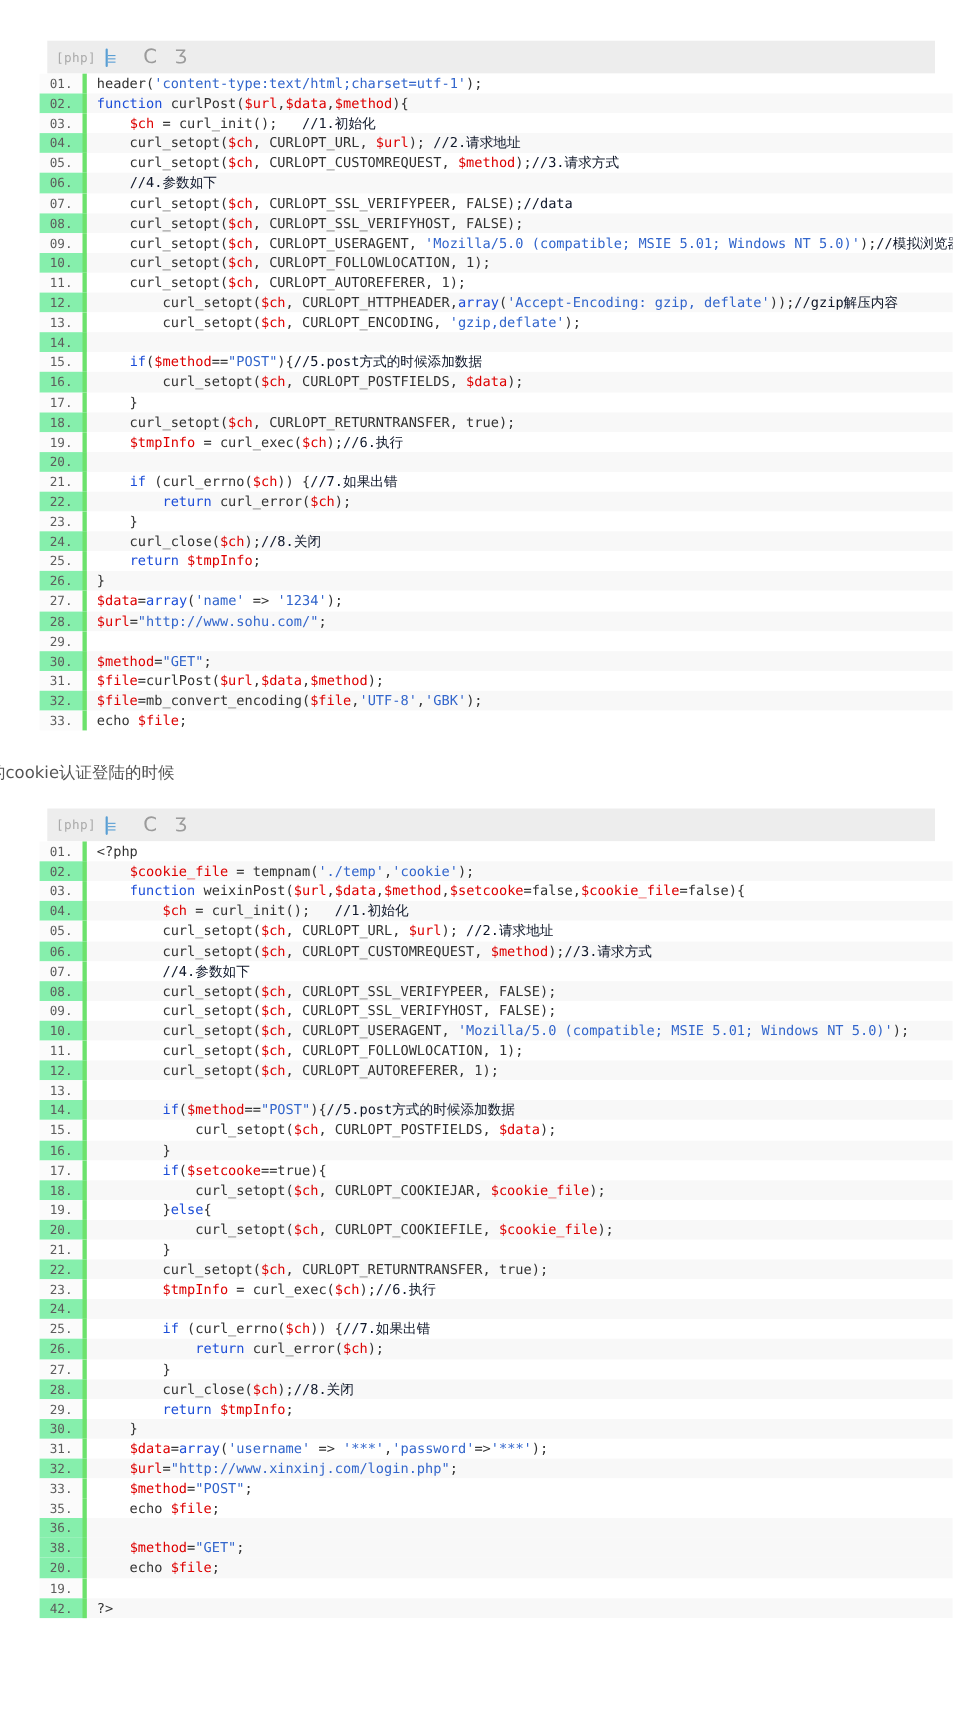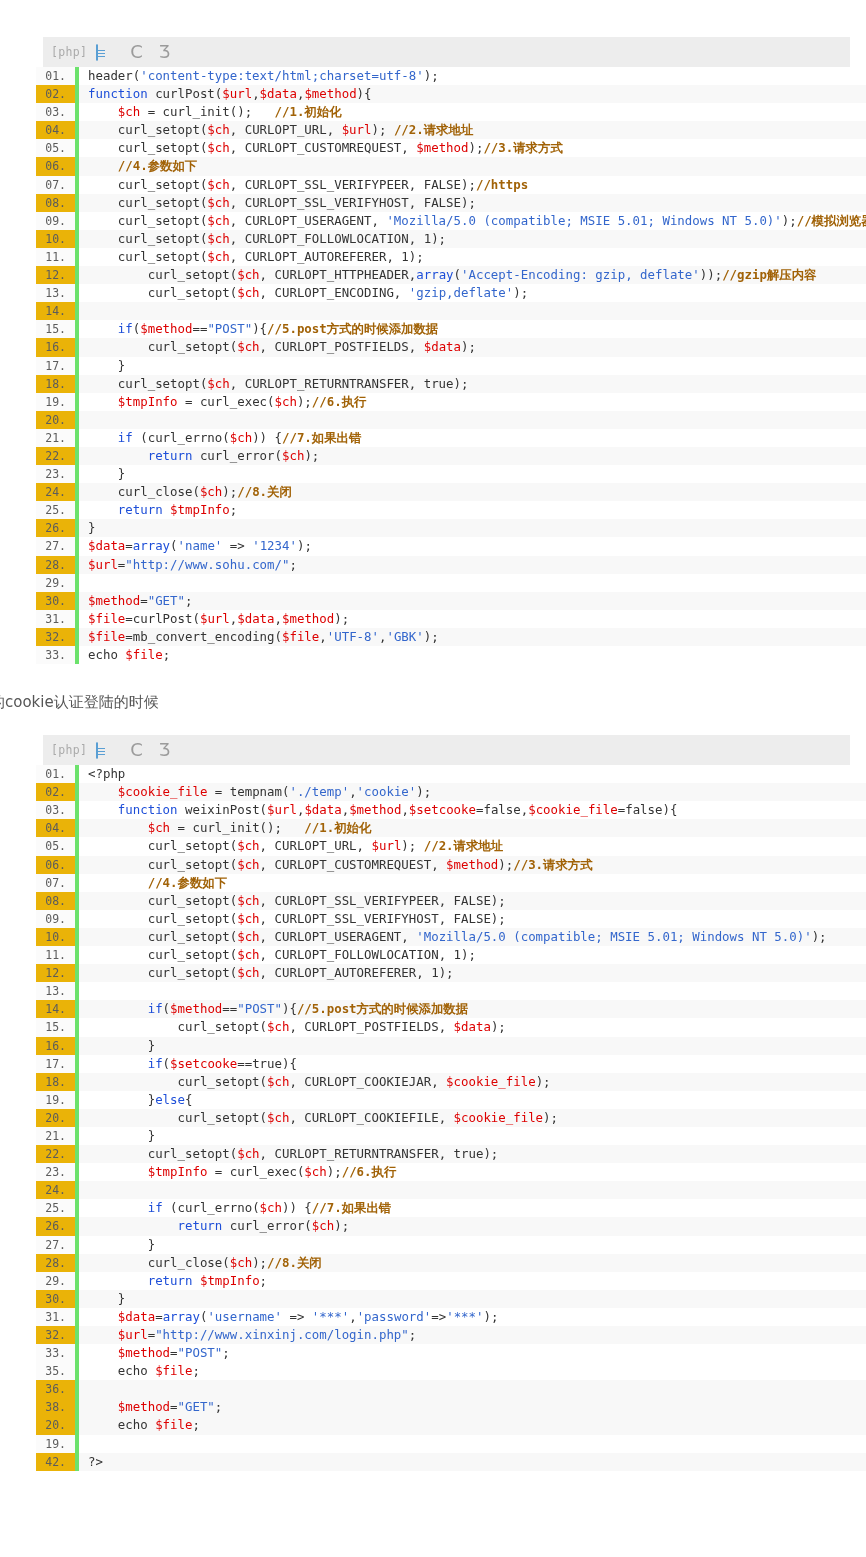--- a/index.html
+++ b/index.html
@@ -67,21 +67,21 @@
   }
 
   .sh-code { width: 866px; position: relative; background: #ffffff; padding-left: 36px; }
   .sh-row {
     display: flex;
     height: 18.1px;
     line-height: 18.1px;
     white-space: nowrap;
   }
   .sh-row.alt .sh-gutter, .sh-row.alt .sh-line { background: #f8f8f8; }
-  .sh-row.alt .sh-gutter { background: #eab308; }
+  .sh-row.alt .sh-gutter { background: #86efac; }
 
   .sh-gutter {
     width: 43px;
     min-width: 43px;
     box-sizing: border-box;
     text-align: right;
     padding-right: 9px;
     color: #5c5c5c;
     font-family: "DejaVu Sans Mono", monospace;
     font-size: 11.5px;
@@ -99,21 +99,21 @@
   }
   .sh-line pre {
     margin: 0; padding: 0;
     font: inherit;
     white-space: pre;
   }
   
   .t-kw   { color: #1d4ed8; }
   .t-var  { color: #dd0000; }
   .t-str  { color: #3366cc; }
-  .t-com  { color: #a16207; font-weight: bold; }
+  .t-com  { color: #0f172a; }
   .t-pl   { color: #333333; }
 
   
   .prose {
     font-family: "DejaVu Sans", sans-serif;
     font-size: 15px;
     color: #555555;
     line-height: 22px;
     margin-left: -10px;
   }
@@ -134,21 +134,21 @@
       <span class="sh-lang">[php]</span>
       <span class="sh-icon"><span class="ic-clipboard"></span></span>
       <span class="sh-icon"><span class="ic-square"></span></span>
       <span class="sh-icon ic-c">C</span>
       <span class="sh-icon ic-fork">Ʒ</span>
     </div>
     <div class="sh-code">
         <div class="sh-row">
           <div class="sh-gutter">01.</div>
           <div class="sh-line">
-            <pre><span class="t-pl">header(</span><span class="t-str">'content-type:text/html;charset=utf-8'</span><span class="t-pl">);</span></pre>
+            <pre><span class="t-pl">header(</span><span class="t-str">'content-type:text/html;charset=utf-1'</span><span class="t-pl">);</span></pre>
           </div>
         </div>
         <div class="sh-row alt">
           <div class="sh-gutter">02.</div>
           <div class="sh-line">
             <pre><span class="t-kw">function</span><span class="t-pl"> curlPost(</span><span class="t-var">$url</span><span class="t-pl">,</span><span class="t-var">$data</span><span class="t-pl">,</span><span class="t-var">$method</span><span class="t-pl">){</span></pre>
           </div>
         </div>
         <div class="sh-row">
           <div class="sh-gutter">03.</div>
@@ -170,21 +170,21 @@
         </div>
         <div class="sh-row alt">
           <div class="sh-gutter">06.</div>
           <div class="sh-line">
             <pre><span class="t-pl">    </span><span class="t-com">//4.参数如下</span></pre>
           </div>
         </div>
         <div class="sh-row">
           <div class="sh-gutter">07.</div>
           <div class="sh-line">
-            <pre><span class="t-pl">    curl_setopt(</span><span class="t-var">$ch</span><span class="t-pl">, CURLOPT_SSL_VERIFYPEER, FALSE);</span><span class="t-com">//https</span></pre>
+            <pre><span class="t-pl">    curl_setopt(</span><span class="t-var">$ch</span><span class="t-pl">, CURLOPT_SSL_VERIFYPEER, FALSE);</span><span class="t-com">//data</span></pre>
           </div>
         </div>
         <div class="sh-row alt">
           <div class="sh-gutter">08.</div>
           <div class="sh-line">
             <pre><span class="t-pl">    curl_setopt(</span><span class="t-var">$ch</span><span class="t-pl">, CURLOPT_SSL_VERIFYHOST, FALSE);</span></pre>
           </div>
         </div>
         <div class="sh-row">
           <div class="sh-gutter">09.</div>

